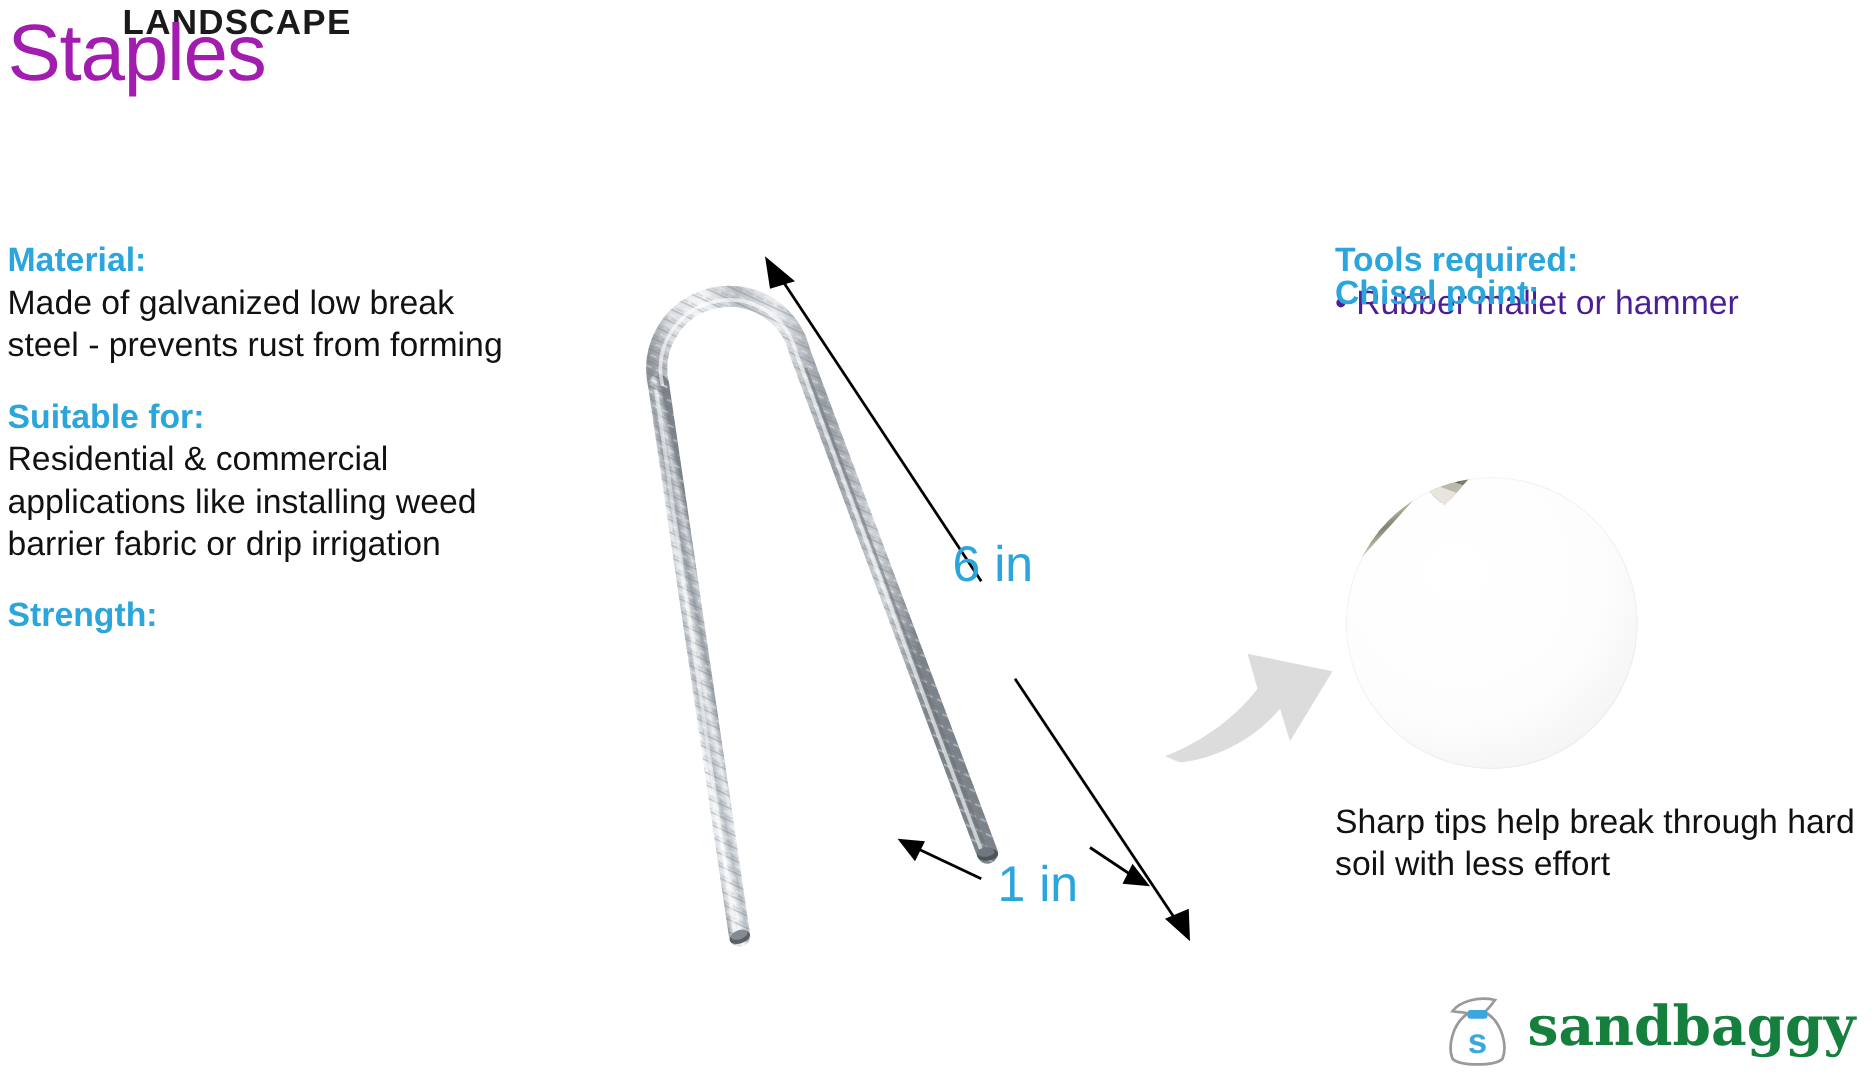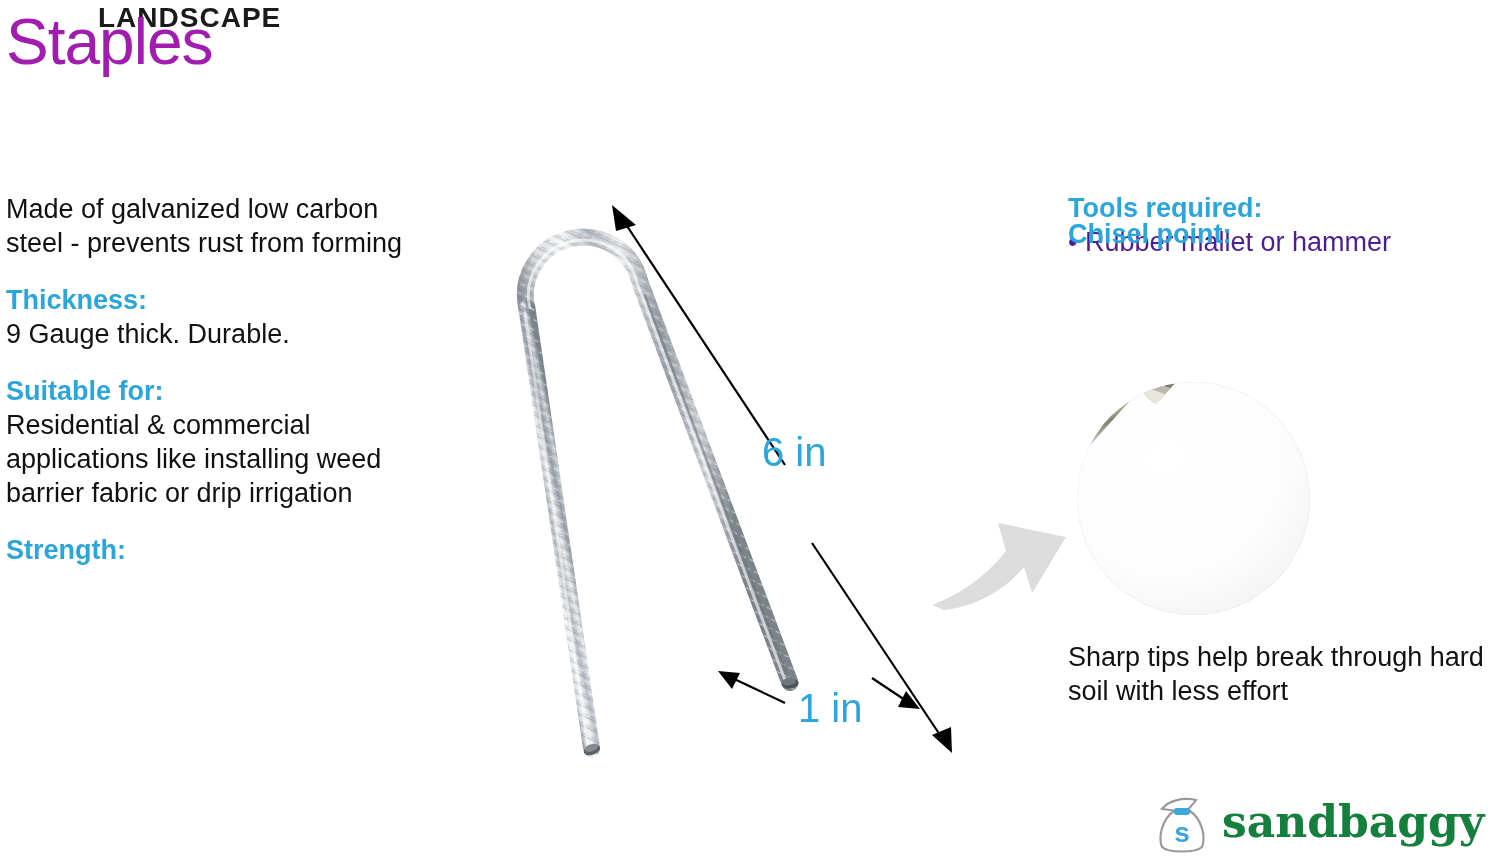--- a/index.html
+++ b/index.html
@@ -84,27 +84,24 @@
 <div id="page">
 
   <div id="title-block">
     <div id="title-landscape">LANDSCAPE</div>
     <div id="title-staples">Staples</div>
   </div>
 
   <div id="left-col">
 
     <div class="feature-block">
-      <div class="feature-body">Made of galvanized low carbon steel - prevents rust from forming</div>
-    </div>
-
-    <div class="feature-block">
-      <div class="feature-head">Thickness:</div>
-      <div class="feature-body">9 Gauge thick. Durable.</div>
-    </div>
+      <div class="feature-head">Material:</div>
+      <div class="feature-body">Made of galvanized low break steel - prevents rust from forming</div>
+    </div>
+
 
     <div class="feature-block">
       <div class="feature-head">Suitable for:</div>
       <div class="feature-body">Residential &amp; commercial applications like installing weed barrier fabric or drip irrigation</div>
     </div>
 
     <div class="feature-block">
       <div class="feature-head">Strength:</div>
     </div>
 

